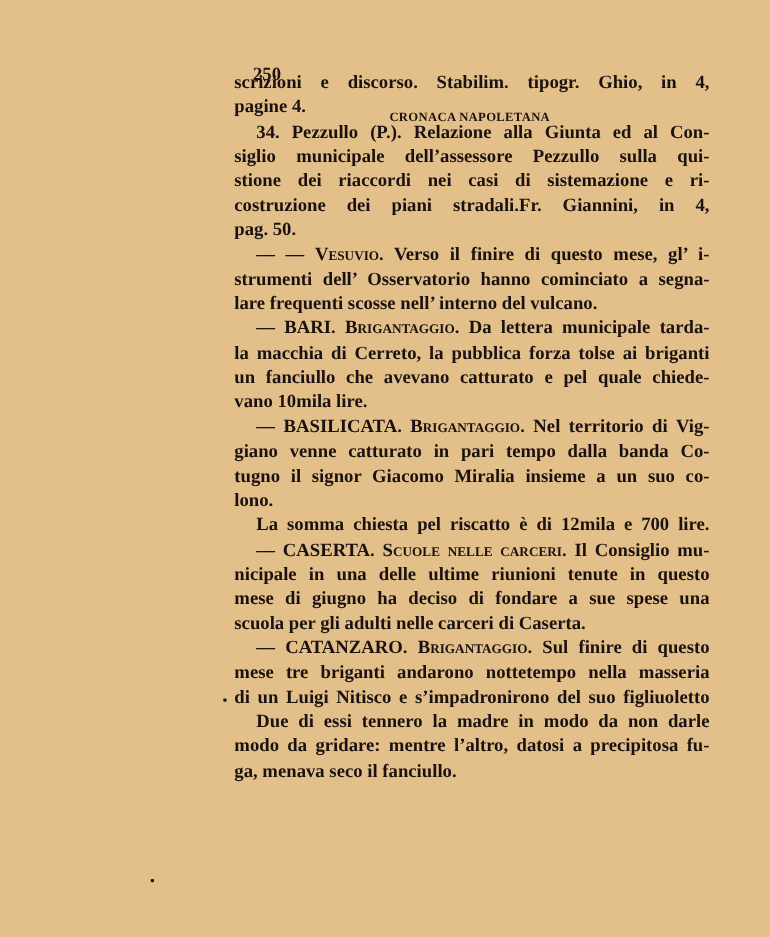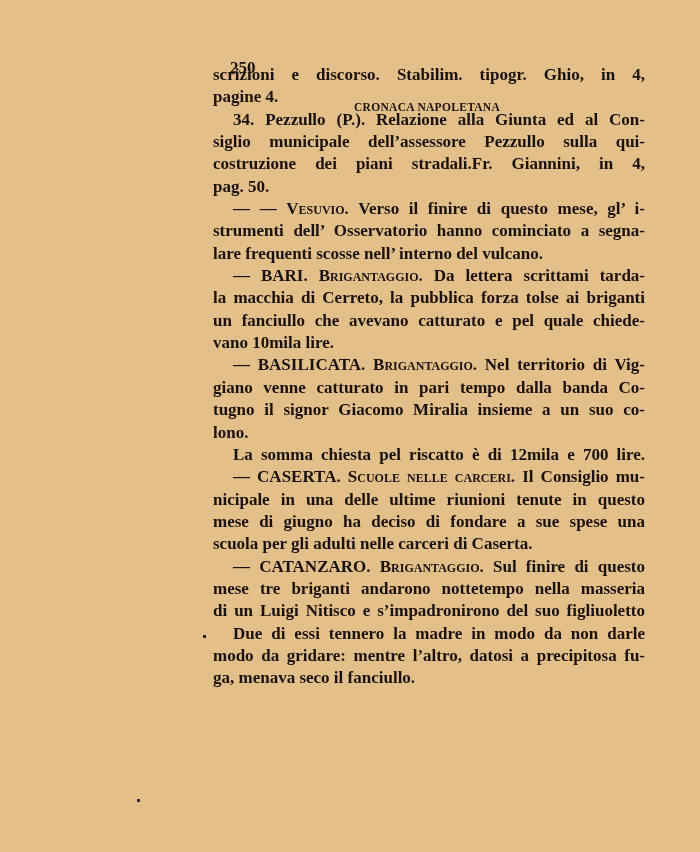--- a/index.html
+++ b/index.html
@@ -42,26 +42,27 @@
 <div class="page-header">
   <span class="page-number">250</span>
   <span class="running-title">CRONACA NAPOLETANA</span>
 </div>
 
 <div class="text-block" id="text-block">
     <div class="line just"><span class="ital">scrizioni e discorso. Stabilim. tipogr. Ghio, in 4,</span></div>
     <div class="line"><span class="ital">pagine 4.</span></div>
     <div class="line just indent"><span>34. Pezzullo (P.). </span><span class="ital">Relazione alla Giunta ed al Con-</span></div>
     <div class="line just"><span class="ital">siglio municipale dell’assessore Pezzullo sulla qui-</span></div>
+    <div class="line just"><span class="ital">stione dei riaccordi nei casi di sistemazione e ri-</span></div>
     <div class="line just"><span class="ital">costruzione dei piani stradali.Fr. Giannini, in 4,</span></div>
     <div class="line"><span class="ital">pag. 50.</span></div>
     <div class="line just indent"><span>— — </span><span class="sc">Vesuvio</span><span>. Verso il finire di questo mese, gl’ i-</span></div>
     <div class="line just"><span>strumenti dell’ Osservatorio hanno cominciato a segna-</span></div>
     <div class="line"><span>lare frequenti scosse nell’ interno del vulcano.</span></div>
-    <div class="line just indent"><span>— BARI. </span><span class="sc">Brigantaggio</span><span>. Da lettera scrittami tarda-</span></div>
+    <div class="line just indent"><span>— BARI. </span><span class="sc">Brigantaggio</span><span>. Da lettera municipale tarda-</span></div>
     <div class="line just"><span>la macchia di Cerreto, la pubblica forza tolse ai briganti</span></div>
     <div class="line just"><span>un fanciullo che avevano catturato e pel quale chiede-</span></div>
     <div class="line"><span>vano 10mila lire.</span></div>
     <div class="line just indent"><span>— BASILICATA. </span><span class="sc">Brigantaggio</span><span>. Nel territorio di Vig-</span></div>
     <div class="line just"><span>giano venne catturato in pari tempo dalla banda Co-</span></div>
     <div class="line just"><span>tugno il signor Giacomo Miralia insieme a un suo co-</span></div>
     <div class="line"><span>lono.</span></div>
     <div class="line just indent"><span>La somma chiesta pel riscatto è di 12mila e 700 lire.</span></div>
     <div class="line just indent"><span>— CASERTA. </span><span class="sc">Scuole nelle carceri</span><span>. Il Consiglio mu-</span></div>
     <div class="line just"><span>nicipale in una delle ultime riunioni tenute in questo</span></div>

